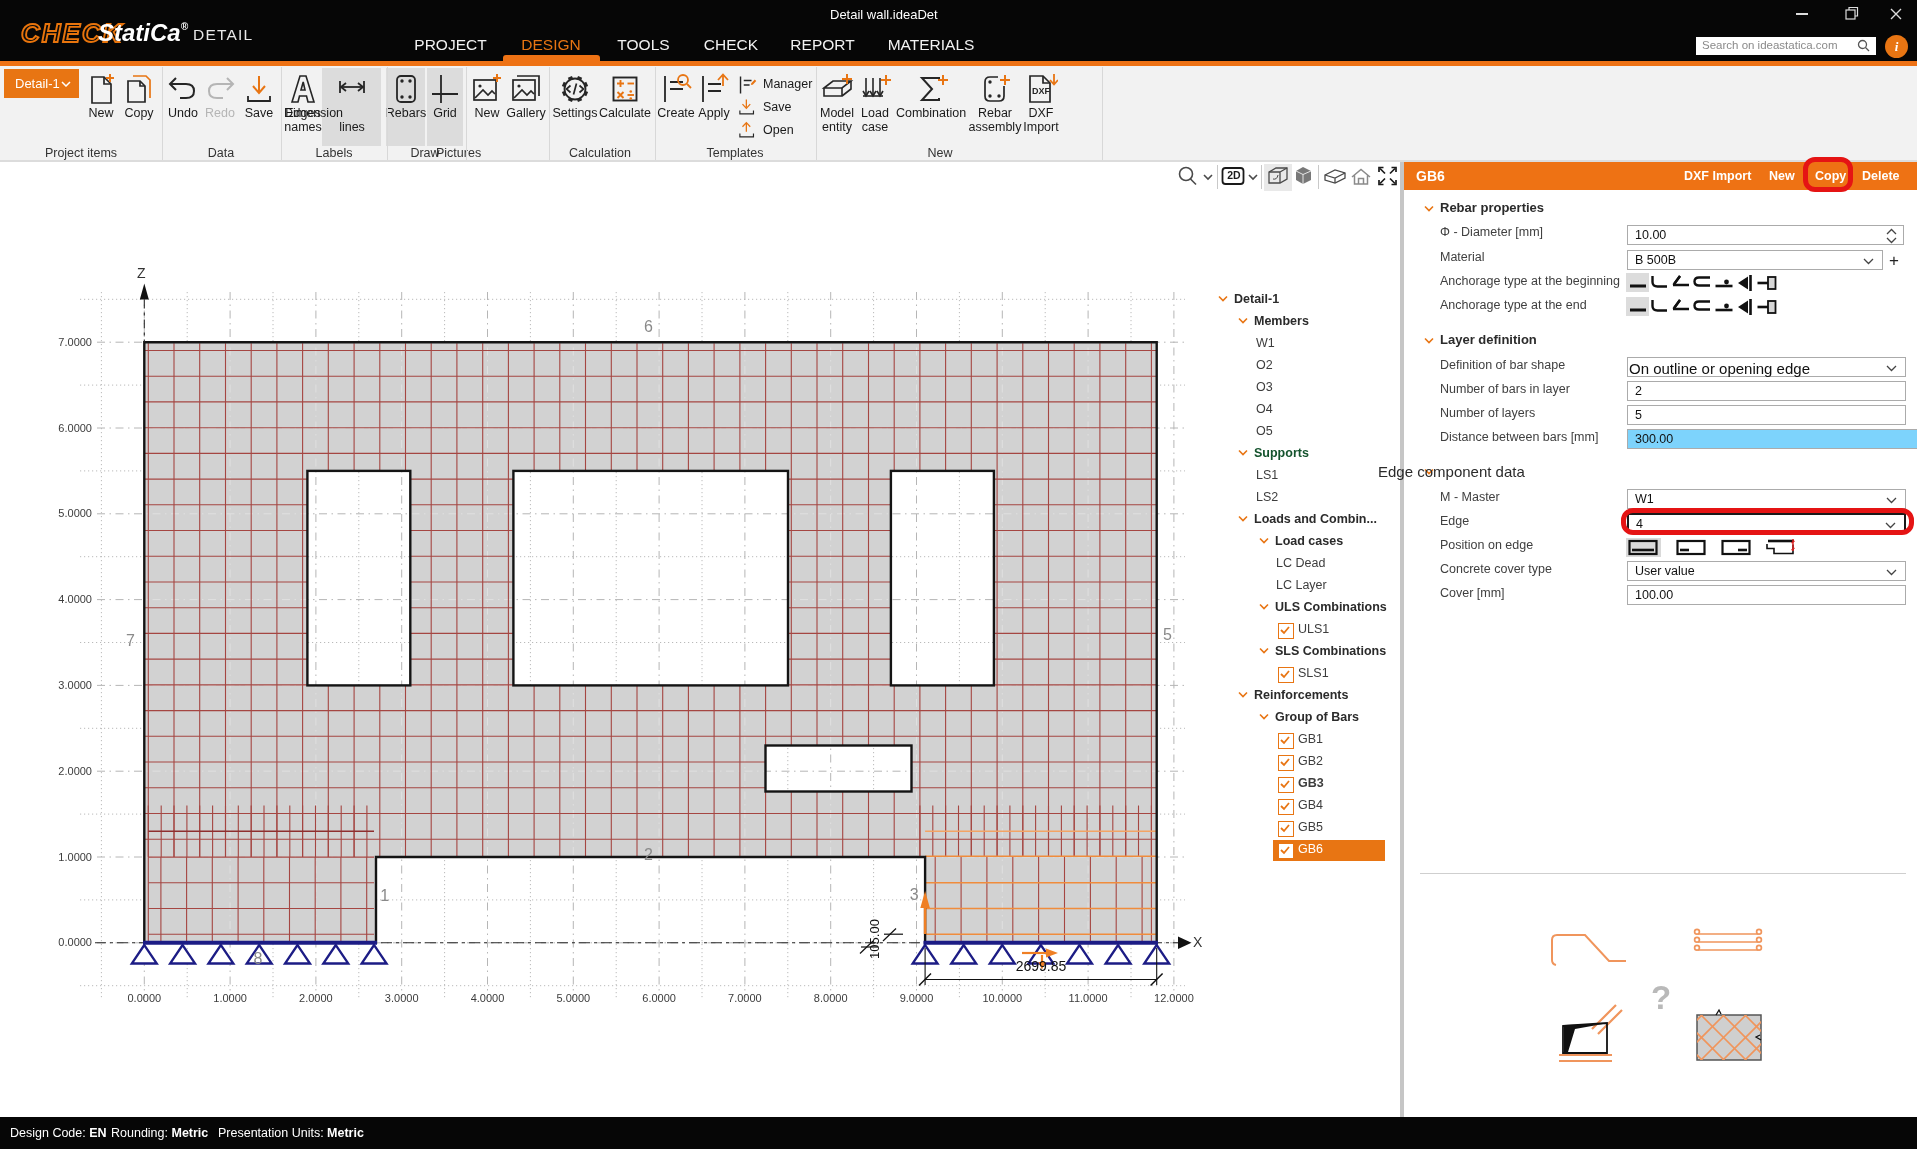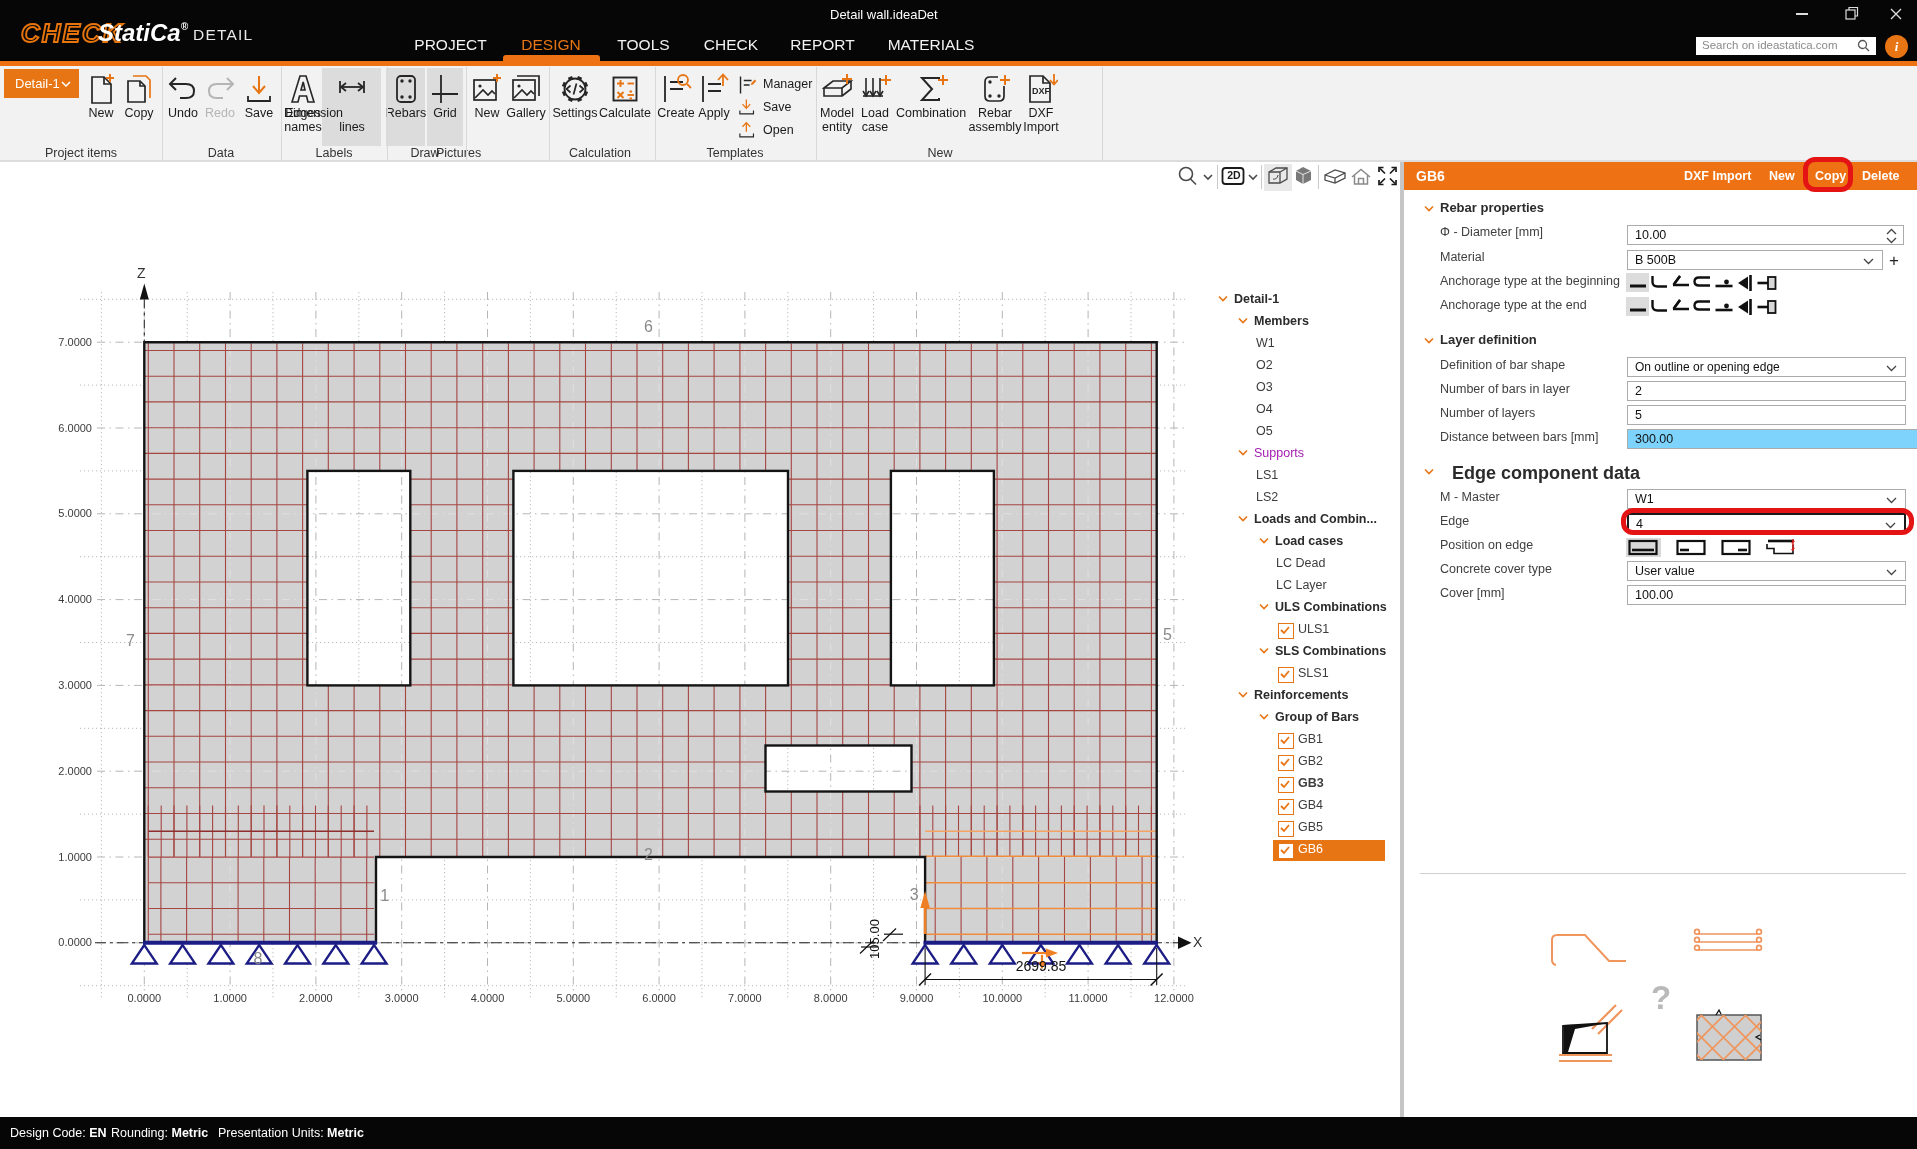--- a/index.html
+++ b/index.html
@@ -551,21 +551,21 @@
       </svg></span>
     <span style="position:absolute;left:1254px;top:314px;font-size:12.5px;font-weight:bold;color:#2b2b2b">Members</span>
     <span style="position:absolute;left:1256px;top:336px;font-size:12.5px;font-weight:normal;color:#3d3d3d">W1</span>
     <span style="position:absolute;left:1256px;top:358px;font-size:12.5px;font-weight:normal;color:#3d3d3d">O2</span>
     <span style="position:absolute;left:1256px;top:380px;font-size:12.5px;font-weight:normal;color:#3d3d3d">O3</span>
     <span style="position:absolute;left:1256px;top:402px;font-size:12.5px;font-weight:normal;color:#3d3d3d">O4</span>
     <span style="position:absolute;left:1256px;top:424px;font-size:12.5px;font-weight:normal;color:#3d3d3d">O5</span>
     <span style="position:absolute;left:1238px;top:449px;line-height:0"><svg width="10" height="7" style="display:inline-block">
         <polyline points="1,1.5 5,5.5 9,1.5" stroke="#e87513" stroke-width="1.6" fill="none"></polyline>
       </svg></span>
-    <span style="position:absolute;left:1254px;top:446px;font-size:12.5px;font-weight:normal;color:#a21caf">Supports</span>
+    <span style="position:absolute;left:1254px;top:446px;font-size:12.5px;font-weight:bold;color:#14532d">Supports</span>
     <span style="position:absolute;left:1256px;top:468px;font-size:12.5px;font-weight:normal;color:#3d3d3d">LS1</span>
     <span style="position:absolute;left:1256px;top:490px;font-size:12.5px;font-weight:normal;color:#3d3d3d">LS2</span>
     <span style="position:absolute;left:1238px;top:515px;line-height:0"><svg width="10" height="7" style="display:inline-block">
         <polyline points="1,1.5 5,5.5 9,1.5" stroke="#e87513" stroke-width="1.6" fill="none"></polyline>
       </svg></span>
     <span style="position:absolute;left:1254px;top:512px;font-size:12.5px;font-weight:bold;color:#2b2b2b">Loads and Combin...</span>
     <span style="position:absolute;left:1259px;top:537px;line-height:0"><svg width="10" height="7" style="display:inline-block">
         <polyline points="1,1.5 5,5.5 9,1.5" stroke="#e87513" stroke-width="1.6" fill="none"></polyline>
       </svg></span>
     <span style="position:absolute;left:1275px;top:534px;font-size:12.5px;font-weight:bold;color:#2b2b2b">Load cases</span>
@@ -705,41 +705,41 @@
     <div style="position:absolute;left:1756.1px;top:296.5px"><svg width="22" height="20" viewBox="0 0 22 20" fill="none" xmlns="http://www.w3.org/2000/svg">
         <line x1="1.5" y1="10" x2="12" y2="10" stroke="#111" stroke-width="2.6"></line>
         <rect x="12" y="4" width="7.5" height="12" fill="#d7d7d7" stroke="#111" stroke-width="1.8"></rect>
       </svg></div>
     <span style="position:absolute;left:1424px;top:337px;line-height:0"><svg width="10" height="7" style="display:inline-block">
         <polyline points="1,1.5 5,5.5 9,1.5" stroke="#e87513" stroke-width="1.6" fill="none"></polyline>
       </svg></span>
     <div style="position:absolute;left:1440px;top:332px;font-size:13px;font-weight:bold;color:#2b2b2b">Layer definition</div>
     <div style="position:absolute;left:1440px;top:358px;font-size:12.5px;color:#404040">Definition of bar shape</div>
     <div style="position:absolute;left:1627px;top:357px;width:279px;height:20px;border:1px solid #ababab;background:#fff;box-sizing:border-box">
-      <div style="position:absolute;left:1px;top:2px;padding-left:6px;font-size:12px;color:#111">On outline or opening edge</div>
+      <div style="position:absolute;left:1px;top:2px;font-size:15px;color:#111">On outline or opening edge</div>
       <svg width="11" height="7" style="position:absolute;right:8px;top:7px">
         <polyline points="1,1 5.5,5.5 10,1" stroke="#444" stroke-width="1.3" fill="none"></polyline>
       </svg>
     </div>
     <div style="position:absolute;left:1440px;top:382px;font-size:12.5px;color:#404040">Number of bars in layer</div>
     <div style="position:absolute;left:1627px;top:381px;width:279px;height:20px;border:1px solid #ababab;background:#fff;box-sizing:border-box">
       <div style="position:absolute;left:1px;top:2px;padding-left:6px;font-size:12.5px;color:#111">2</div>
     </div>
     <div style="position:absolute;left:1440px;top:406px;font-size:12.5px;color:#404040">Number of layers</div>
     <div style="position:absolute;left:1627px;top:405px;width:279px;height:20px;border:1px solid #ababab;background:#fff;box-sizing:border-box">
       <div style="position:absolute;left:1px;top:2px;padding-left:6px;font-size:12.5px;color:#111">5</div>
     </div>
     <div style="position:absolute;left:1440px;top:430px;font-size:12.5px;color:#404040">Distance between bars [mm]</div>
     <div style="position:absolute;left:1627px;top:429px;width:317px;height:20px;border:1px solid #ababab;background:#7dd3fc;box-sizing:border-box">
       <div style="position:absolute;left:1px;top:2px;padding-left:6px;font-size:12.5px;color:#111">300.00</div>
     </div>
     <span style="position:absolute;left:1424px;top:468px;line-height:0"><svg width="10" height="7" style="display:inline-block">
         <polyline points="1,1.5 5,5.5 9,1.5" stroke="#e87513" stroke-width="1.6" fill="none"></polyline>
       </svg></span>
-    <div style="position:absolute;left:1452px;top:463px;font-size:18px;font-weight:bold;color:#2b2b2b">Edge component data</div>
+    <div style="position:absolute;left:1378px;top:463px;font-size:15px;font-weight:normal;color:#2b2b2b">Edge component data</div>
     <div style="position:absolute;left:1440px;top:490px;font-size:12.5px;color:#404040">M - Master</div>
     <div style="position:absolute;left:1627px;top:488.5px;width:279px;height:20px;border:1px solid #ababab;background:#fff;box-sizing:border-box">
       <div style="position:absolute;left:1px;top:2px;padding-left:6px;font-size:12.5px;color:#111">W1</div>
       <svg width="11" height="7" style="position:absolute;right:8px;top:7px">
         <polyline points="1,1 5.5,5.5 10,1" stroke="#444" stroke-width="1.3" fill="none"></polyline>
       </svg>
     </div>
     <div style="position:absolute;left:1440px;top:514px;font-size:12.5px;color:#404040">Edge</div>
     <div style="position:absolute;left:1627px;top:512.5px;width:279px;height:20px;border:2px solid #1a1a1a;background:#fff;box-sizing:border-box">
       <div style="position:absolute;left:1px;top:2px;padding-left:6px;font-size:12.5px;color:#111">4</div>

